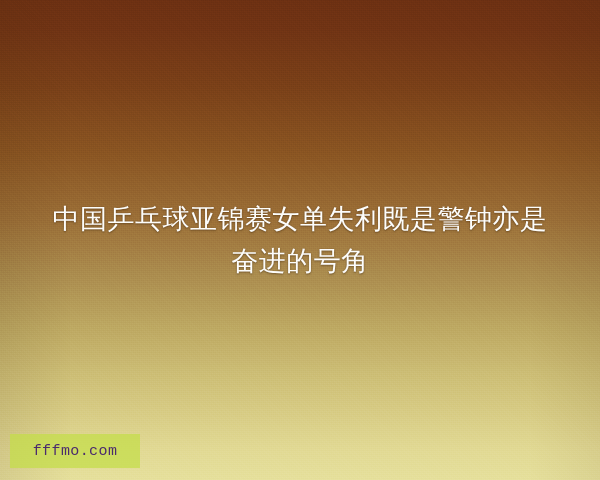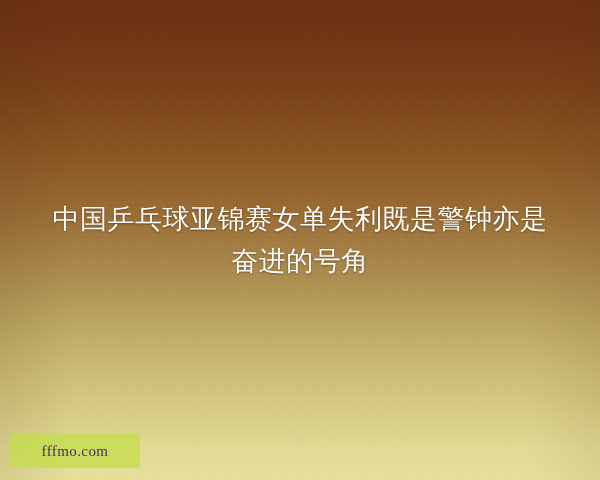--- a/index.html
+++ b/index.html
@@ -101,21 +101,21 @@
     height: 34px;
     background: rgba(196, 222, 72, 0.72);
     display: flex;
     align-items: center;
     justify-content: center;
   }
 
   .watermark-label {
     color: #4b2b6d;
     font-size: 15px;
-    font-family: Liberation Serif, serif;
+    font-family: Liberation Mono, monospace;
     letter-spacing: 0.4px;
   }
 </style>
 </head>
 <body>
 
 <div id="stage">
 
   <div class="bg-gradient"></div>
   <div class="bg-vignette"></div>

